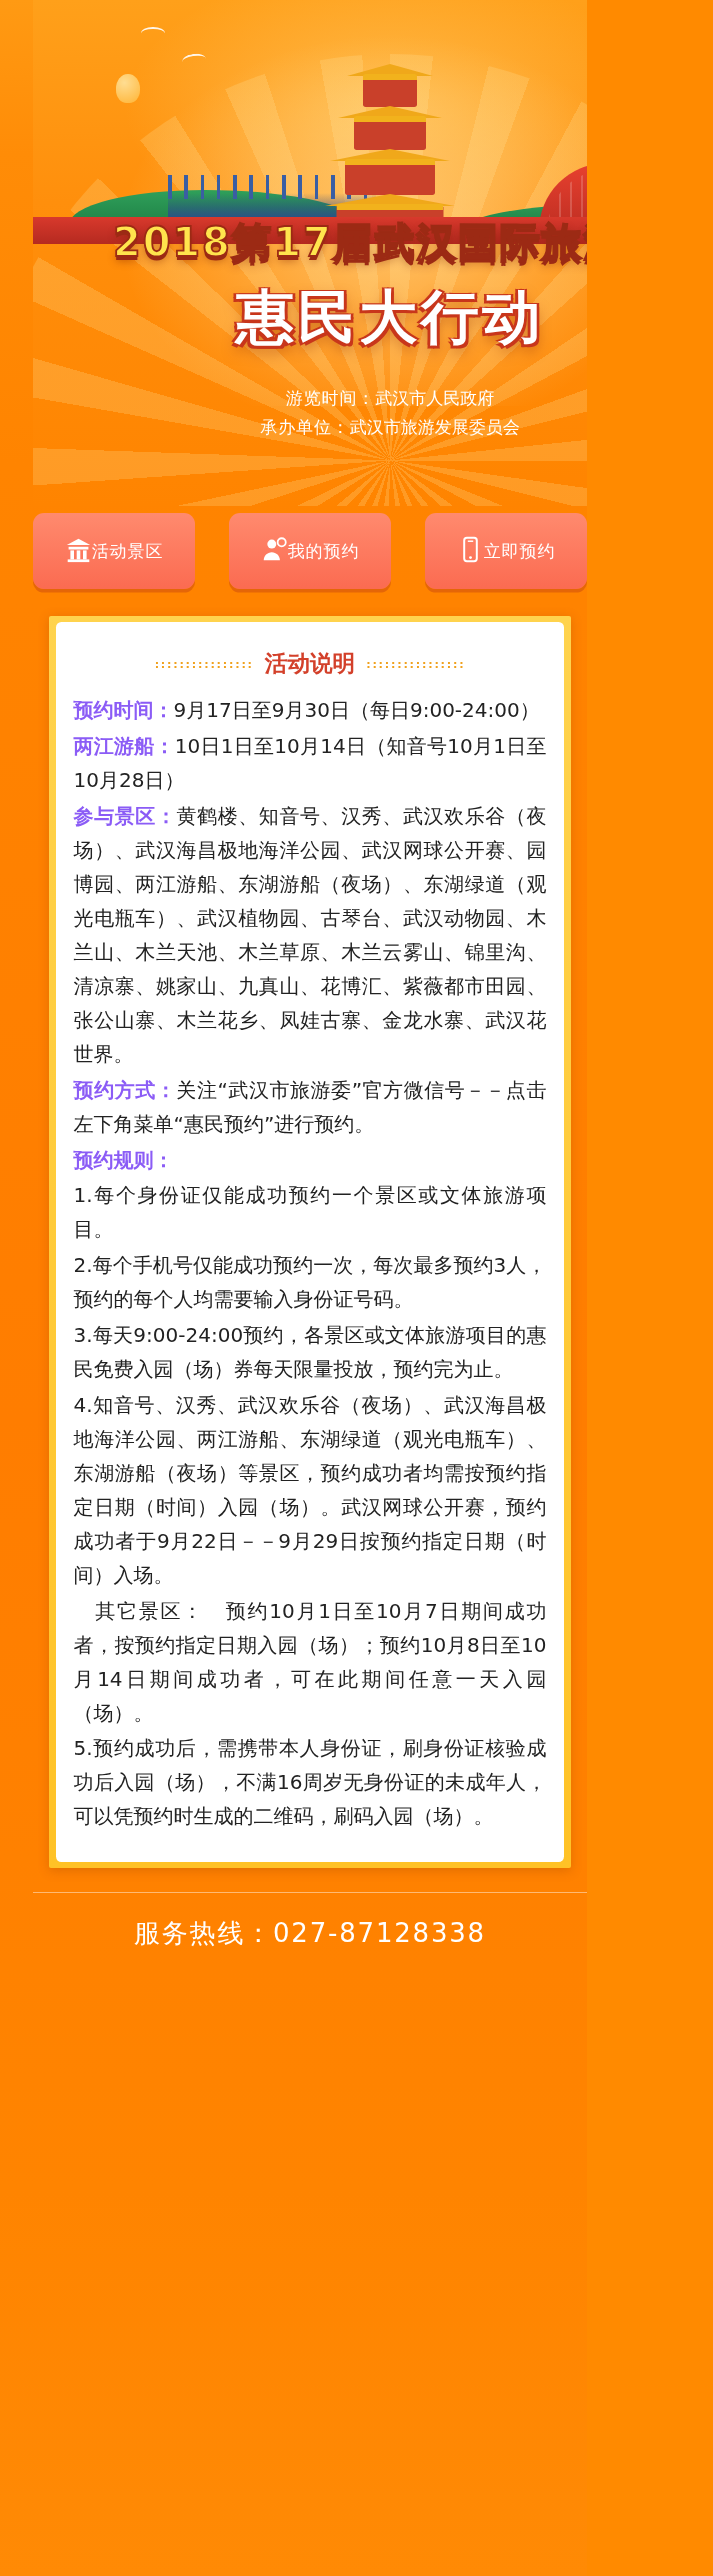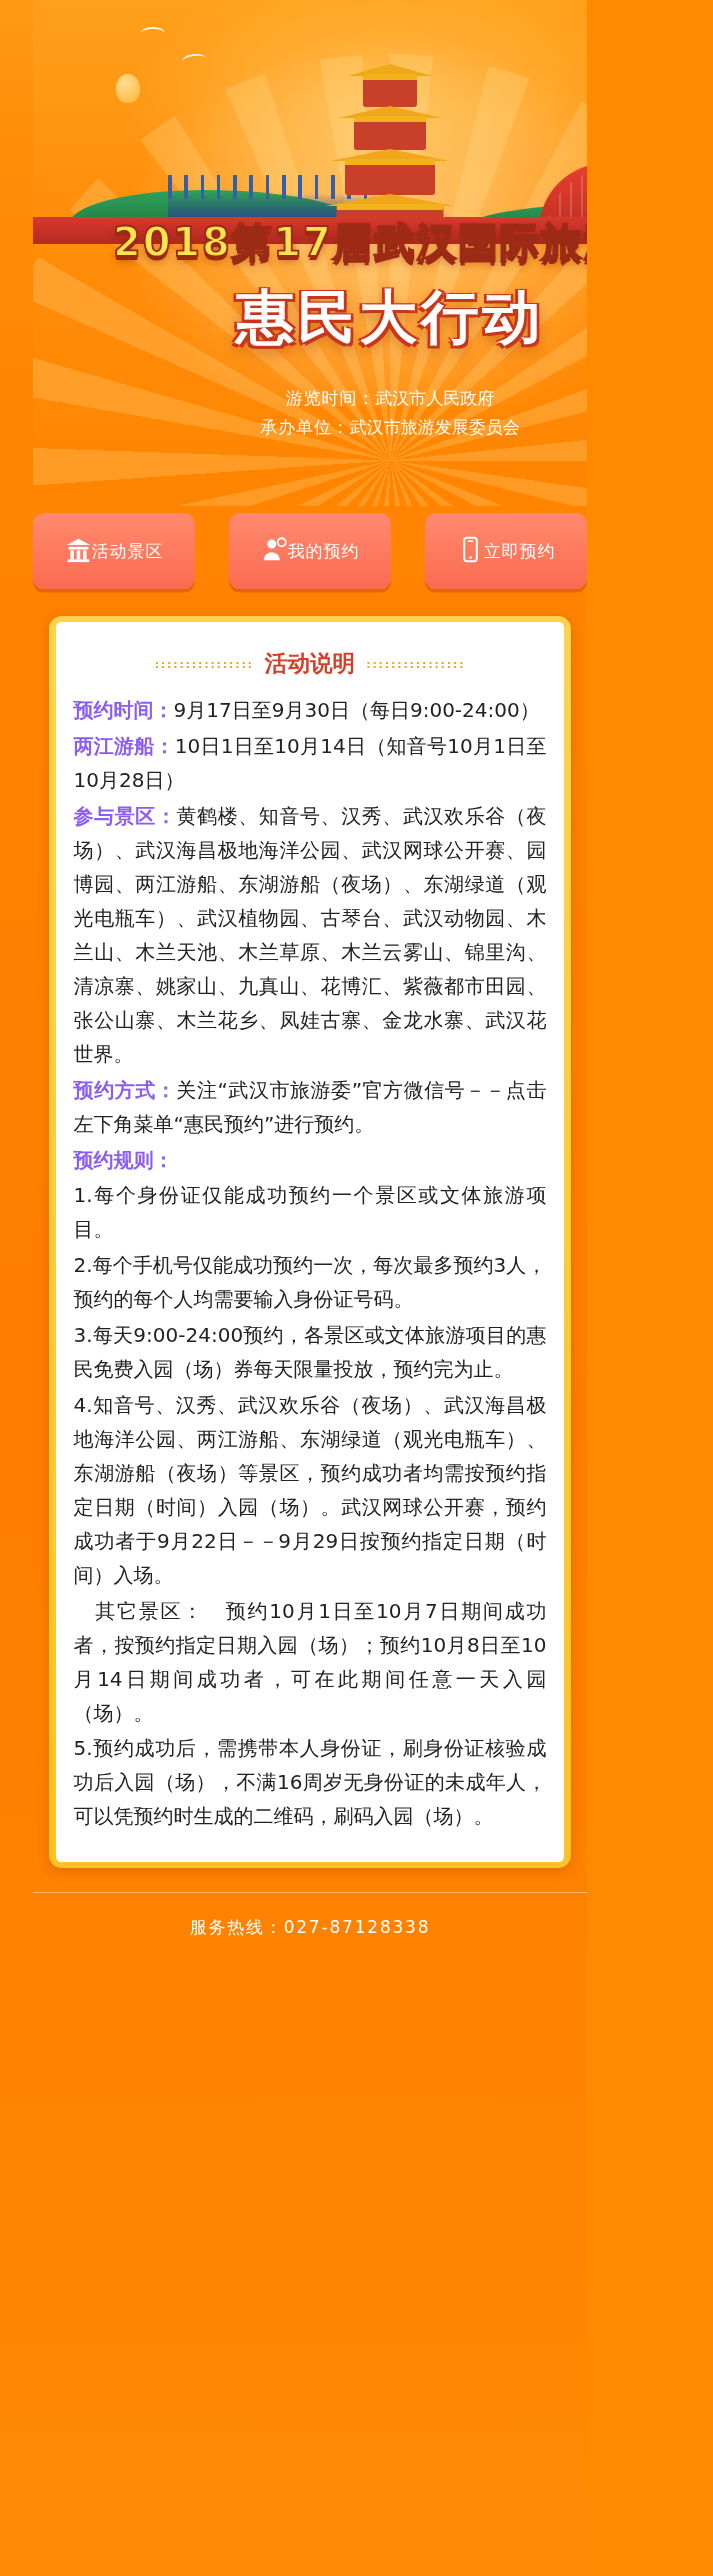--- a/index.html
+++ b/index.html
@@ -151,21 +151,21 @@
   }
   .nav-btn .ico { width: 27px; height: 27px; margin-bottom: 3.6px; display:block; }
   .nav-btn .lab { color: #fff; font-size: 17px; letter-spacing: 0.9px; }
 
   
   .card-outer {
     position: relative;
     margin: 27px 16.3px 0 16.3px;
     padding: 6.3px;
     background: linear-gradient(180deg, #ffd34d 0%, #ffc226 100%);
-    border-radius: 13px;
+    border-radius: 2px;
     box-shadow: 0 2.7px 11px rgba(140,50,0,.25);
   }
   .card {
     background: #ffffff;
     border-radius: 5.4px;
     padding: 20px 18px 27px 18px;
   }
   .sec-title {
     text-align: center;
     font-size: 22.6px; color: #d3402a; font-weight: bold;
@@ -189,21 +189,21 @@
     position: relative;
     margin-top: 23.5px;
     height: 99px;
     text-align: center;
     color: #fff;
   }
   .footer .line {
     width: 650px; height: 0.9px; margin: 0 auto 23.5px auto;
     background: rgba(255,255,255,.45);
   }
-  .footer .hot { font-size: 17px; letter-spacing: 1.8px; }
+  .footer .hot { font-size: 26px; letter-spacing: 1.8px; }
 </style>
 </head>
 <body>
 
 <div class="page">
 
   <div class="hero">
     <div class="sunburst"></div>
     <div class="hero-glow"></div>
 

